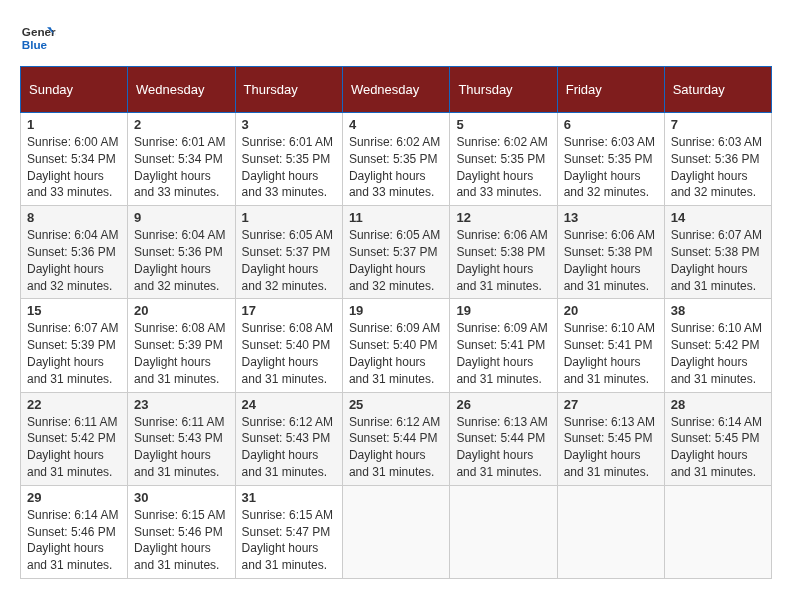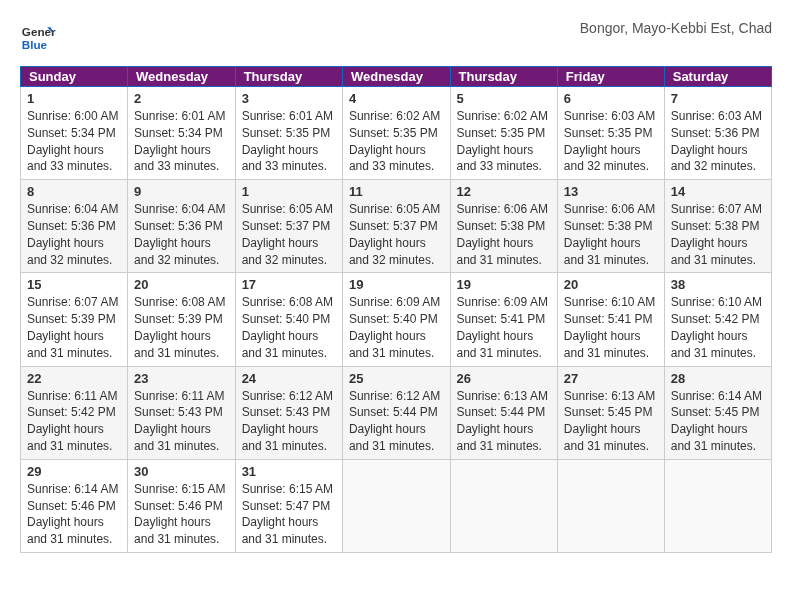--- a/index.html
+++ b/index.html
@@ -36,26 +36,26 @@
     .location-title {
       font-size: 14px;
       color: #555;
     }
     .calendar-table {
       width: 100%;
       border-collapse: collapse;
       font-size: 10.5px;
     }
     .calendar-table th {
-      background: #701a75;
+      background: #7f1d1d;
       color: #fff;
       text-align: left;
-      padding: 2px 8px;
+      padding: 15px 8px;
       font-size: 13px;
-      font-weight: bold;
+      font-weight: normal;
       border: 1px solid #1565C0;
     }
     .calendar-table td {
       border: 1px solid #ccc;
       vertical-align: top;
       padding: 4px 6px;
       width: 108px;
       height: 90px;
       background: #fff;
     }
@@ -82,21 +82,20 @@
 
 <div class="header-area">
   <div class="logo">
     <svg class="logo-icon" viewBox="0 0 40 40">
       <text x="2" y="18" font-size="13" font-weight="bold" fill="#333">General</text>
       <text x="2" y="32" font-size="13" font-weight="bold" fill="#1565C0">Blue</text>
       <polygon points="30,8 38,16 34,8" fill="#1565C0"></polygon>
     </svg>
   </div>
   <div class="title-area">
-    <div class="location-title">Bongor, Mayo-Kebbi Est, Chad</div>
   </div>
 </div>
 
 <table class="calendar-table">
   <thead>
     <tr>
     <th>Sunday</th>
         <th>Wednesday</th>
         <th>Thursday</th>
         <th>Wednesday</th>

